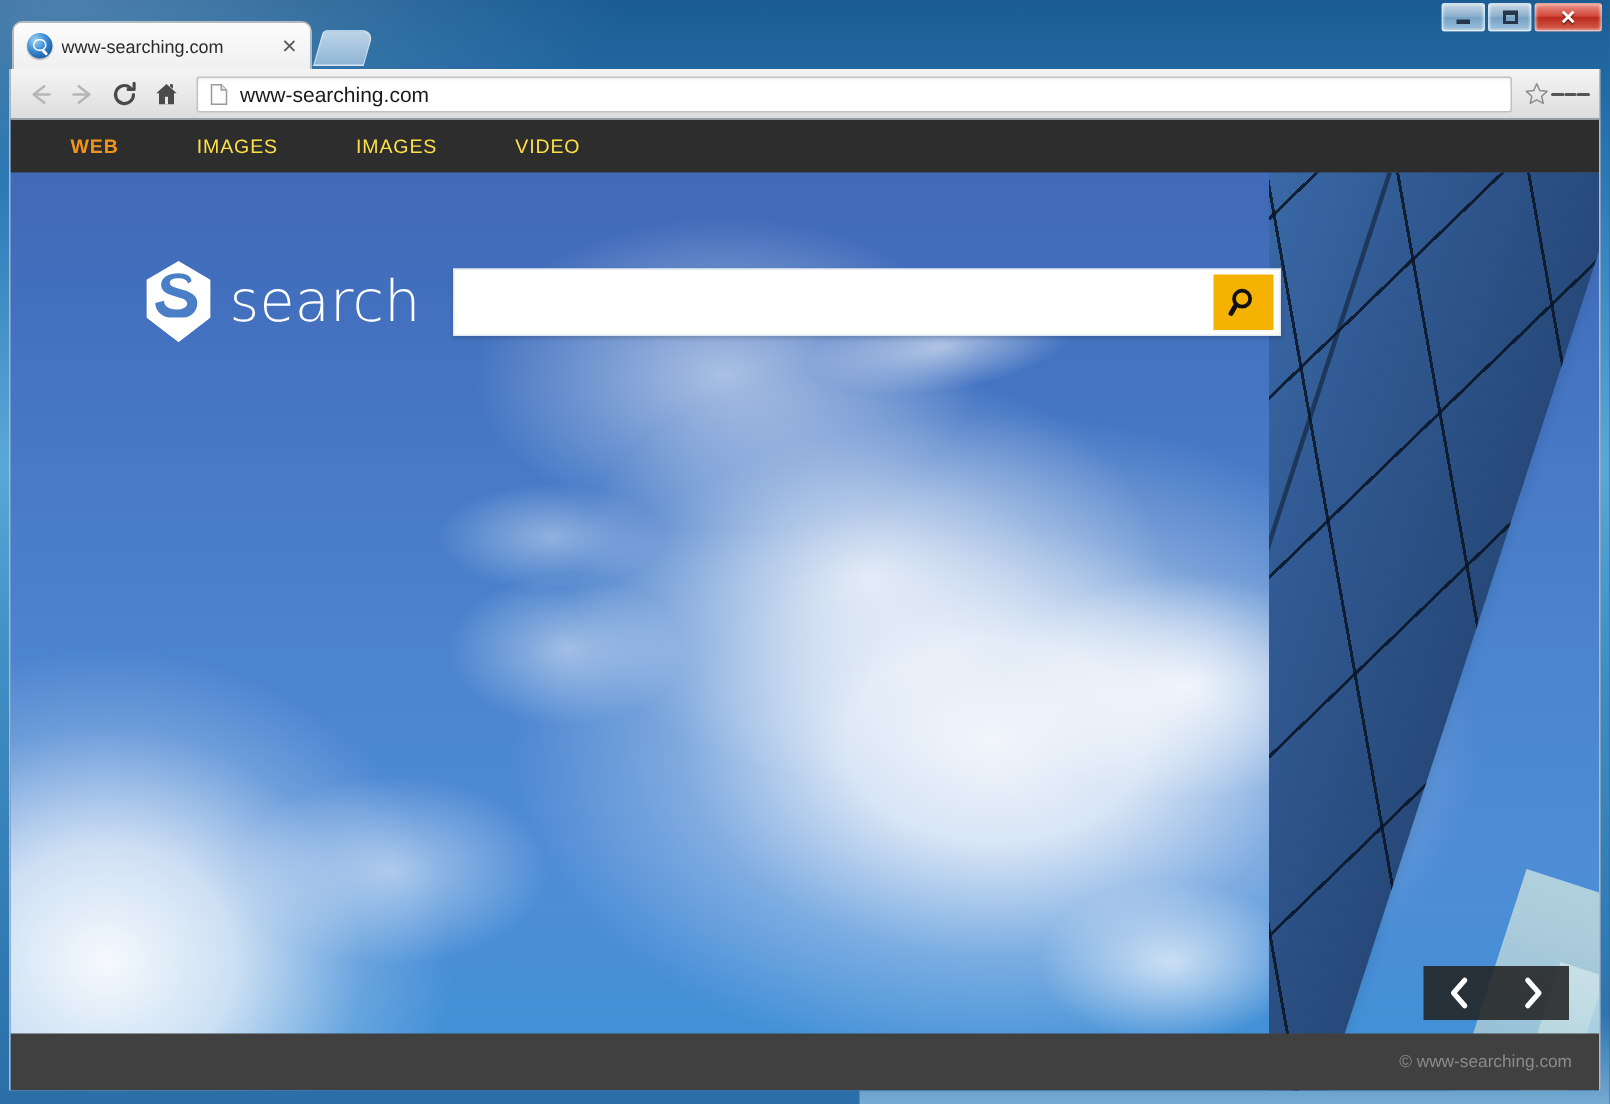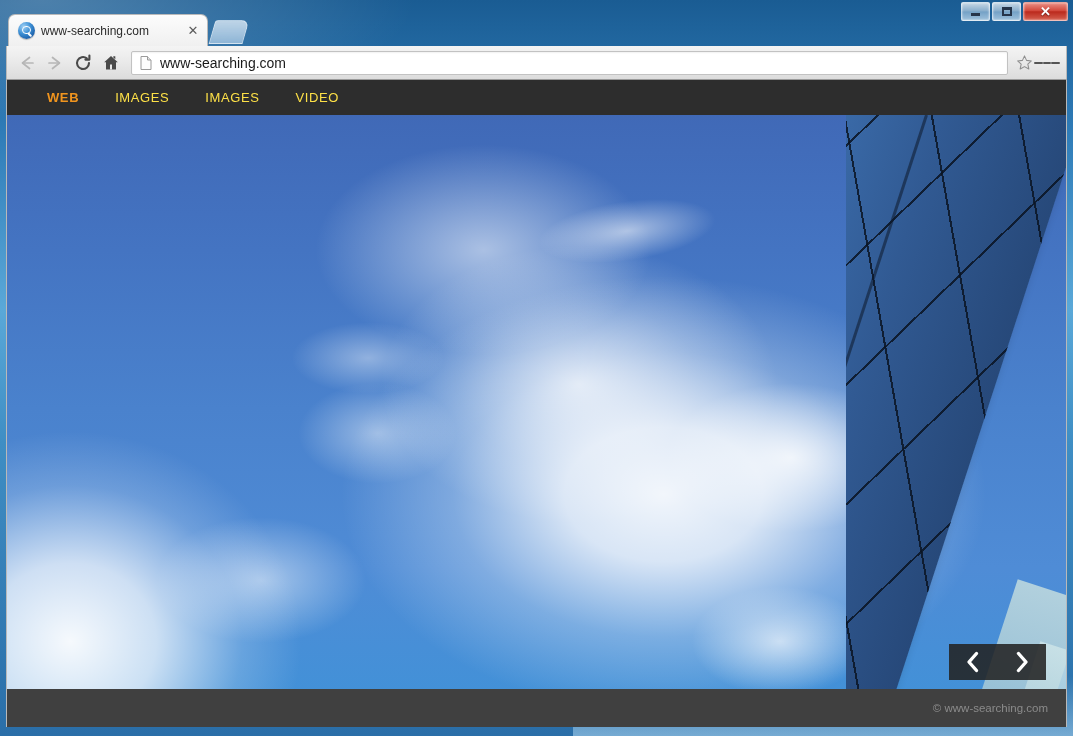--- a/index.html
+++ b/index.html
@@ -132,21 +132,21 @@
   
   .viewport {
     position: absolute; left: 6px; top: 80px; right: 6px; bottom: 9px;
     background: #4a7fc8; overflow: hidden;
     border-left: 1px solid #b9b9b9; border-right: 1px solid #b9b9b9;
   }
 
   .sitenav {
     position: absolute; left: 0; top: 0; right: 0; height: 35px;
     background: #2d2d2d;
-    display: flex; align-items: center; padding-left: 22px; gap: 0;
+    display: flex; align-items: center; padding-left: 22px; gap: 16px;
     z-index: 10;
   }
   .sitenav a {
     font-size: 13px; letter-spacing: .6px; color: #fde047;
     text-decoration: none; padding: 0 18px; cursor: default;
   }
   .sitenav a.active { color: #f0941e; font-weight: bold; }
 
   
   .sky {
@@ -349,20 +349,43 @@
 
     <div class="building">
       <div class="building-body">
         <div class="pane-grid"></div>
       </div>
       <div class="building-edge"></div>
       <div class="pane-light-1"></div>
       <div class="pane-light-2"></div>
     </div>
 
+    <div class="search-row">
+
+      <svg class="logo-mark" viewBox="0 0 48 58">
+        <path d="M24 1 L46 14 L46 40 L24 57 L2 40 L2 14 Z" fill="#ffffff"></path>
+        <path d="M33 15 C33 11.5 29 9.5 24 9.5 C17 9.5 12 12.5 12 17.5 C12 22 16 24 22 25.5
+                 C27 26.8 30 27.8 30 30.5 C30 33 26.5 34.5 22.5 34.5 C17 34.5 14 32 14 28.5
+                 L8 30 C8 37 15 41 23 41 C31 41 37 37 37 30 C37 24.5 32 22 25 20.3
+                 C20 19 18 18 18 16 C18 14 20.5 13 24 13 C27.5 13 30 14.2 30.5 16.5 Z" fill="#4a7fc8"></path>
+        <path d="M24 57 L2 40 L46 40 Z" fill="#ffffff"></path>
+      </svg>
+
+      <span class="logo-word">search</span>
+
+      <div class="searchbox">
+        <input class="search-input" type="text" placeholder="" style="">
+        <button class="search-btn">
+          <svg width="23" height="23" viewBox="0 0 24 24">
+            <circle cx="10.5" cy="9.5" r="5.6" fill="none" stroke="#111" stroke-width="2.6"></circle>
+            <line x1="6.3" y1="13.8" x2="2.8" y2="19.8" stroke="#111" stroke-width="3.4" stroke-linecap="round"></line>
+          </svg>
+        </button>
+      </div>
+    </div>
 
     <div class="slider-nav">
       <div>
         <svg width="16" height="22" viewBox="0 0 16 22">
           <path d="M11.5 2.5 L4 11 L11.5 19.5" fill="none" stroke="#ffffff" stroke-width="3.4" stroke-linecap="round" stroke-linejoin="round"></path>
         </svg>
       </div>
       <div>
         <svg width="16" height="22" viewBox="0 0 16 22">
           <path d="M4.5 2.5 L12 11 L4.5 19.5" fill="none" stroke="#ffffff" stroke-width="3.4" stroke-linecap="round" stroke-linejoin="round"></path>

